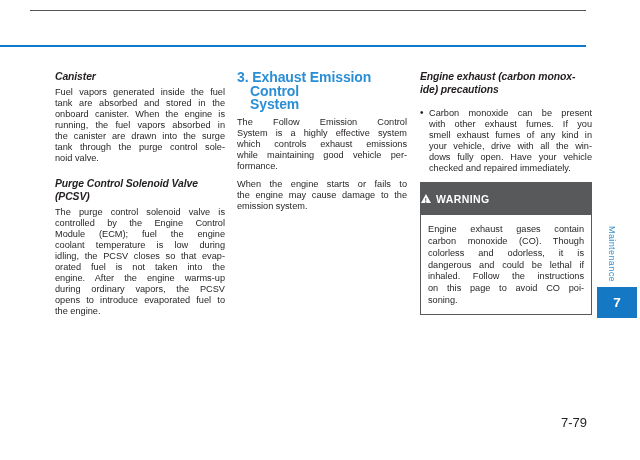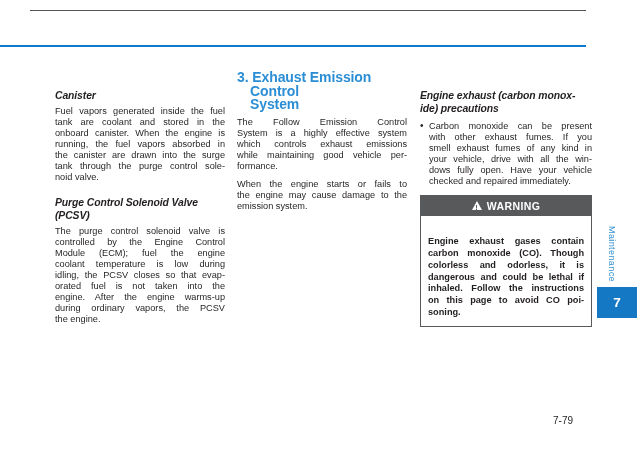--- a/index.html
+++ b/index.html
@@ -12,92 +12,93 @@
   .top-rule { position:absolute; left:30px; top:10px; width:556px; height:1px; background:#55565b; }
   .blue-rule { position:absolute; left:0; top:45px; width:586px; height:2px; background:#0d79cf; }
 
   .col { position:absolute; top:71px; }
   #col1 { left:55px;  width:170px; }
   #col2 { left:237px; width:170px; }
   #col3 { left:420px; width:172px; }
 
   .h-ital {
     font-weight:bold; font-style:italic; font-size:10.4px; line-height:12.6px;
-    white-space:pre-line; letter-spacing:-0.1px;margin-top:19px;
+    white-space:pre-line; letter-spacing:-0.1px;
   }
   .h-blue {
     color:#2b8ed5; font-weight:bold; font-size:14px; line-height:13.5px;
     white-space:pre-line; padding-left:13px; text-indent:-13px; letter-spacing:-0.1px;
   }
   .para { font-size:9.2px; line-height:11px; margin-top:3.5px; }
   .jline { text-align:justify; text-align-last:justify; white-space:nowrap; }
   .jline.last { text-align-last:left; }
   .sec2 { margin-top:14px; }
   #col2 .para1 { margin-top:5.5px; }
   #col2 .para2 { margin-top:7px; }
 
-  .bullet-item { position:relative; padding-left:9px; margin-top:6px; font-size:9.2px; line-height:11px; }
+  .bullet-item { position:relative; padding-left:9px; margin-top:12px; font-size:9.2px; line-height:11px; }
   .bullet-item::before { content:"\2022"; position:absolute; left:0; top:-1px; font-size:10px; }
 
   .warning-box { margin-top:8px; border:1px solid #58595b; background:#fff; }
   .warning-header {
-    height:20px; background:#58595b; color:#ffffff;
-    display:flex; align-items:center; justify-content:center; gap:5px;
+    height:32px; background:#58595b; color:#ffffff;
+    display:flex; align-items:center; justify-content:flex-start; gap:5px;
   }
   .warning-title { font-weight:bold; font-size:10.5px; letter-spacing:0.4px; }
   .warn-tri {
     position:relative; display:inline-block; width:0; height:0;
     border-left:5.5px solid transparent; border-right:5.5px solid transparent;
     border-bottom:9.5px solid #ffffff; margin-top:-1px;
   }
   .warn-tri::after {
     content:"!"; position:absolute; left:-1.6px; top:2.2px;
     font:bold 7.5px "Liberation Sans", sans-serif; color:#58595b;
   }
-  .warning-body { padding:20px 7px 7px 7px; font-weight:bold; font-size:9.2px; line-height:11.8px; }
+  .warning-body { padding:9px 7px 7px 7px; font-weight:normal; font-size:9.2px; line-height:11.8px; }
 
   .chapter-label {
     position:absolute; left:607px; top:226px;
     writing-mode:vertical-rl; font-size:9px; letter-spacing:0.4px; color:#3490cf;
   }
   .chapter-tab {
     position:absolute; left:597px; top:287px; width:40px; height:31px;
     background:#1478c4; color:#ffffff; display:flex; align-items:center; justify-content:center;
     font-size:13.5px; font-weight:bold;
   }
-  .page-number { position:absolute; left:553px; top:415px; width:42px; font-size:10px; }
+  .page-number { position:absolute; left:553px; top:415px; width:42px; text-align:center; font-size:13px; }
 </style>
 </head>
 <body>
 
 <div class="top-rule"></div>
 <div class="blue-rule"></div>
 
 <div class="col" id="col1">
   <h3 class="h-ital">Canister</h3>
   <div class="para">
       <div class="jline">Fuel vapors generated inside the fuel</div>
-      <div class="jline">tank are coolant and stored in the</div>
+      <div class="jline">tank are absorbed and stored in the</div>
       <div class="jline">onboard canister. When the engine is</div>
       <div class="jline">running, the fuel vapors absorbed in</div>
       <div class="jline">the canister are drawn into the surge</div>
       <div class="jline">tank through the purge control sole-</div>
       <div class="jline last">noid valve.</div>
     </div>
   <h3 class="h-ital sec2">Purge Control Solenoid Valve
 (PCSV)</h3>
   <div class="para">
       <div class="jline">The purge control solenoid valve is</div>
       <div class="jline">controlled by the Engine Control</div>
       <div class="jline">Module (ECM); fuel the engine</div>
       <div class="jline">coolant temperature is low during</div>
       <div class="jline">idling, the PCSV closes so that evap-</div>
       <div class="jline">orated fuel is not taken into the</div>
       <div class="jline">engine. After the engine warms-up</div>
       <div class="jline">during ordinary vapors, the PCSV</div>
+      <div class="jline">opens to introduce evaporated fuel to</div>
       <div class="jline last">the engine.</div>
     </div>
 </div>
 
 <div class="col" id="col2">
   <h2 class="h-blue">3. Exhaust Emission Control
 System</h2>
   <div class="para para1">
       <div class="jline">The Follow Emission Control</div>
       <div class="jline">System is a highly effective system</div>

